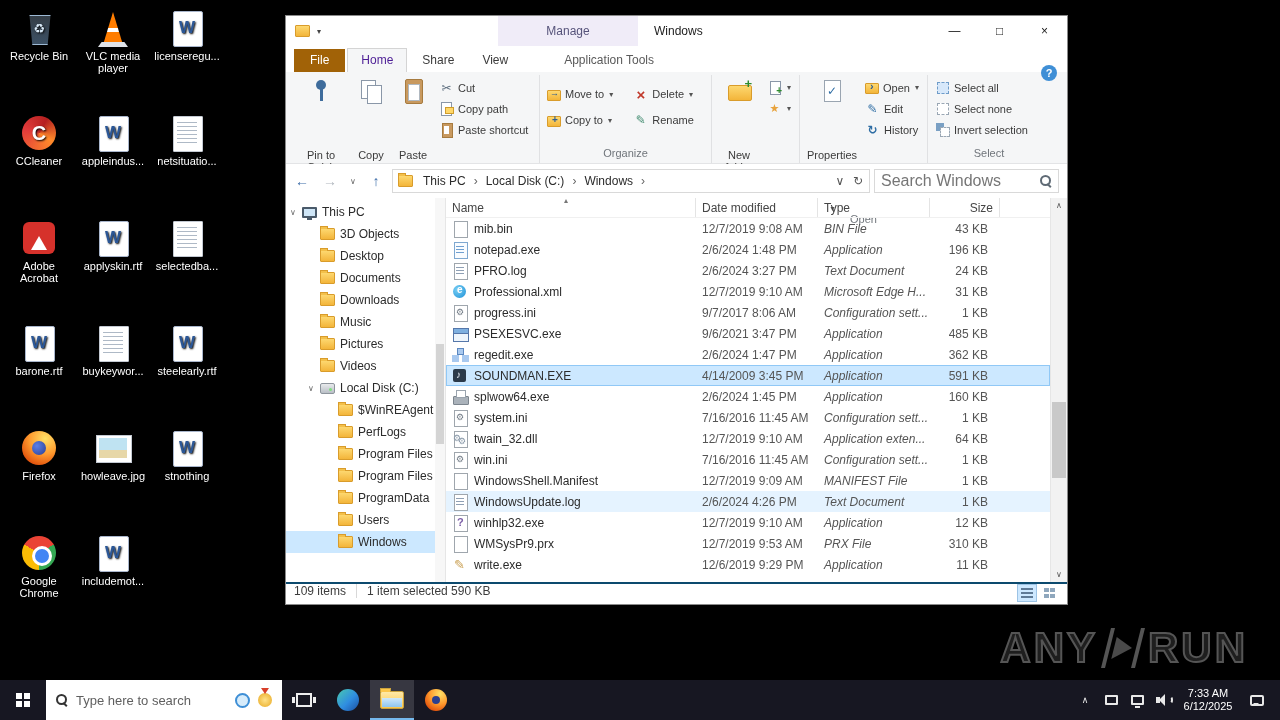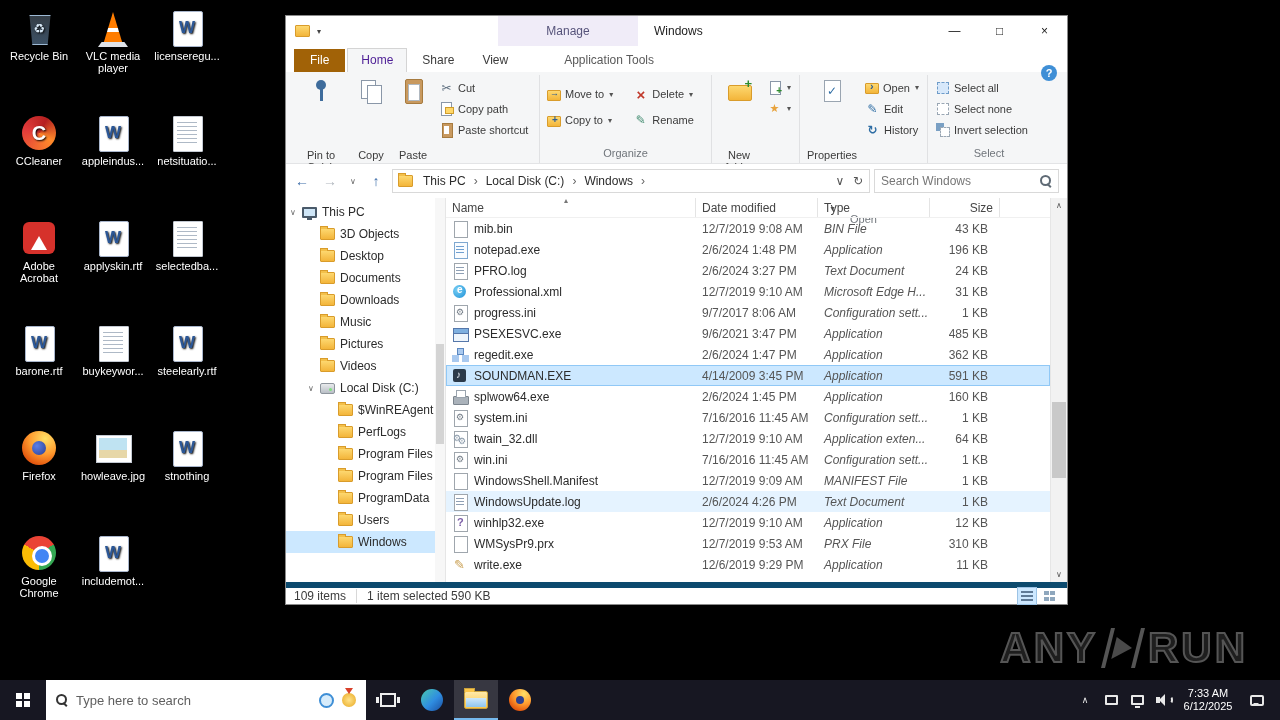--- a/index.html
+++ b/index.html
@@ -138,21 +138,21 @@
   .addressrow { height:34px; background:#fff; display:flex; align-items:center; gap:4px; padding:0 8px 0 4px; flex:none; }
   .abtn { width:24px; height:24px; display:flex; align-items:center; justify-content:center; font-size:14px; color:#3c6ca8; cursor:default; }
   .abtn.disabled { color:#b0b6bd; }
   .abtn.small { width:14px; font-size:8px; color:#666; }
   .crumb-box { flex:1; height:24px; border:1px solid #d9d9d9; display:flex; align-items:center; padding:0 2px 0 5px; gap:2px; }
   .crumb { padding:2px 5px; color:#2b2b2b; cursor:default; }
   .crumb-sep { color:#666; font-size:12px; padding:0 1px; }
   .crumb-right { margin-left:auto; display:flex; align-items:center; }
   .crumb-right .abtn { width:18px; color:#555; font-size:12px; }
   .search-box { width:185px; height:24px; border:1px solid #d9d9d9; display:flex; align-items:center; padding:0 6px; gap:6px; }
-  .search-box input { flex:1; border:none; outline:none; font-size:12px; color:#333; min-width:0; }
+  .search-box input { flex:1; border:none; outline:none; font-size:16px; color:#333; min-width:0; }
   .search-box input::placeholder { color:#767676; }
   .mag { width:12px; height:12px; position:relative; flex:none; }
   .mag::before { content:""; position:absolute; left:0; top:0; width:7px; height:7px; border:2px solid #5f6a75; border-radius:50%; }
   .mag::after { content:""; position:absolute; left:8px; top:8px; width:5px; height:2px; background:#5f6a75; transform:rotate(45deg); transform-origin:0 0; }
 
   
   .ex-body { flex:1; display:flex; min-height:0; }
   .navpane { width:160px; border-right:1px solid #e6e6e6; padding-top:3px; position:relative; overflow:hidden; flex:none; }
   .nav-item { display:flex; align-items:center; height:22px; color:#2b2b2b; cursor:default; padding-right:10px; }
   .nav-item.lvl0 { padding-left:4px; }
@@ -220,21 +220,21 @@
   .icon-write-pen::before { content:"✎"; position:absolute; left:2px; top:0; font-size:13px; color:#caa053; }
 
   
   .vscroll { width:17px; background:#f2f2f2; border-left:1px solid #e6e6e6; position:relative; flex:none; }
   .vs-arrow { position:absolute; left:0; right:0; height:15px; display:flex; align-items:center; justify-content:center;
     font-size:8px; color:#555; }
   .vs-up { top:0; } .vs-down { bottom:0; }
   .vs-thumb { position:absolute; left:1px; right:1px; top:53%; height:20%; background:#c9c9c9; }
 
   
-  .statusbar { height:22px; border-top:6px solid #0c4a6e; display:flex; align-items:center; padding:0 8px; color:#3c3c3c; flex:none; }
+  .statusbar { height:22px; border-top:2px solid #0c4a6e; display:flex; align-items:flex-start; padding:0 8px; color:#3c3c3c; flex:none; }
   .sb-div { width:1px; height:14px; background:#d8d8d8; margin:0 10px; }
   .sb-views { margin-left:auto; display:flex; gap:2px; }
   .vbtn { width:20px; height:18px; display:flex; align-items:center; justify-content:center; border:1px solid transparent; }
   .vbtn.active { background:#cde8ff; border-color:#9cc3e5; }
   .vd-icon { width:12px; height:10px; background:repeating-linear-gradient(#5f7a96 0 2px,transparent 2px 4px); }
   .vg-icon { width:11px; height:10px; background:
     linear-gradient(#8fa7bd,#8fa7bd); background-size:5px 4px; background-repeat:space; }
 
   
   #watermark { position:absolute; right:32px; bottom:48px; display:flex; align-items:center; gap:8px;
@@ -243,21 +243,21 @@
   .wm-logo { width:34px; height:40px; border-left:4px solid #555; border-right:4px solid #555;
     transform:skewX(-14deg); display:flex; align-items:center; justify-content:center; }
   .wm-play { width:0; height:0; border-top:11px solid transparent; border-bottom:11px solid transparent;
     border-left:18px solid #4a4a4a; }
 
   
   #taskbar { position:absolute; left:0; right:0; bottom:0; height:40px; background:#171722; display:flex; align-items:stretch; }
   .tb-start { width:46px; display:flex; align-items:center; justify-content:center; }
   .winlogo { display:grid; grid-template-columns:6px 6px; grid-template-rows:6px 6px; gap:2px; }
   .winlogo span { background:#fff; }
-  .tb-search { width:320px; background:#fff; display:flex; align-items:center; gap:8px; padding:0 10px; }
+  .tb-search { width:236px; background:#fff; display:flex; align-items:center; gap:8px; padding:0 10px; }
   .tb-search .mag::before { border-color:#333; } .tb-search .mag::after { background:#333; }
   .tb-search input { flex:1; border:none; outline:none; font-size:13px; color:#333; min-width:0; }
   .tb-search input::placeholder { color:#5f5f5f; }
   .tb-globe { width:15px; height:15px; border-radius:50%; border:2px solid #3f8fd6; background:#d7ecfb; flex:none; }
   .tb-medal { width:14px; height:14px; border-radius:50%; background:radial-gradient(#ffe28a,#e8a820); position:relative; flex:none; }
   .tb-medal::before { content:""; position:absolute; left:3px; top:-5px; width:0; height:0;
     border-left:4px solid transparent; border-right:4px solid transparent; border-top:6px solid #d8402a; }
   .tb-icon { width:44px; display:flex; align-items:center; justify-content:center; position:relative; }
   .tb-icon.active { background:rgba(255,255,255,.14); box-shadow:inset 0 -2px 0 #76b9ed; }
   .tv-icon { width:16px; height:14px; border:2px solid #eee; background:transparent; position:relative; }

